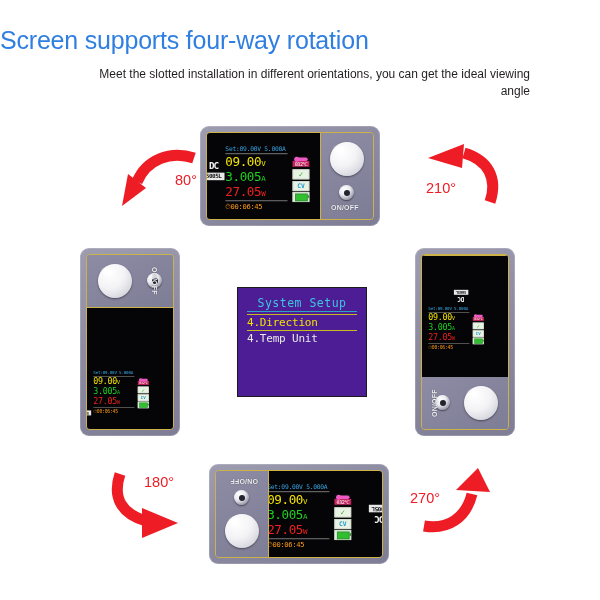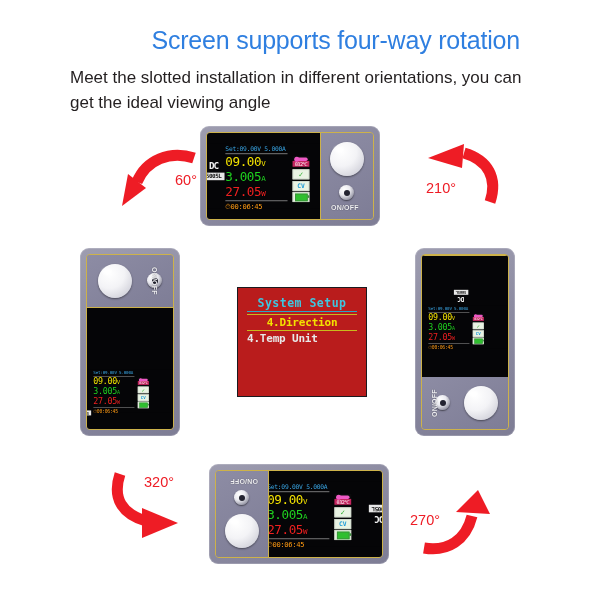--- a/index.html
+++ b/index.html
@@ -15,33 +15,33 @@
     font-family: "Liberation Sans", sans-serif;
     -webkit-font-smoothing: antialiased;
   }
 
   
   .page-title {
     position: absolute;
     top: 26px;
     left: 0;
     width: 520px;
-    text-align: right;
+    text-align: left;
     font-size: 25px;
     color: #2f7fe0;
     font-weight: 400;
     letter-spacing: -0.2px;
   }
   .page-subtitle {
     position: absolute;
     top: 66px;
     left: 70px;
     width: 460px;
-    text-align: left;
-    font-size: 17px;
+    text-align: right;
+    font-size: 12px;
     line-height: 1.45;
     color: #231f20;
     font-weight: 400;
   }
 
   
   .device {
     position: absolute;
     background: linear-gradient(160deg, #9e9db0 0%, #8e8da3 40%, #7e7d95 100%);
     border-radius: 9px;
@@ -266,26 +266,25 @@
     font-weight: 700;
     color: #f0f0f4;
     letter-spacing: 0.2px;
     white-space: nowrap;
     text-shadow: 0 0 1px rgba(0,0,0,0.6);
   }
 
   
   .menu {
     position: absolute;
-    background: #b91c1c;
+    background: #4c1d95;
     box-sizing: border-box;
     font-family: "DejaVu Sans Mono", monospace;
     padding: 8px 9px 14px 9px;
     box-shadow: 0 0 0 1px #1a1a1f;
-    font-weight: bold;
   }
   .menu-title {
     color: #3ec6e0;
     font-size: 11.5px;
     text-align: center;
     letter-spacing: 0.5px;
     line-height: 14px;
     border-bottom: 1.5px solid #2aa7c4;
     padding-bottom: 1px;
     margin-bottom: 2px;
@@ -295,21 +294,20 @@
     font-size: 11px;
     line-height: 16.5px;
     letter-spacing: -0.2px;
     white-space: nowrap;
   }
   .menu-item.sel {
     color: #f3e200;
     border-top: 1.5px solid #c9bb1c;
     border-bottom: 1.5px solid #c9bb1c;
     line-height: 15px;
-    text-align: center;
   }
 
   
   .arrow-grp { position: absolute; }
   .arrow-grp svg { display: block; overflow: visible; }
   .arrow-label {
     position: absolute;
     color: #ee1c25;
     font-size: 14.5px;
     font-weight: 400;
@@ -555,38 +553,38 @@
   <div class="menu-title">System Setup</div>
   <div class="menu-item sel">4.Direction</div>
   <div class="menu-item">4.Temp Unit</div>
 </div>
 
 <div class="arrow-grp" style="left:120px; top:148px;">
   <svg width="80" height="62" viewBox="0 0 80 62">
     <path d="M74 10 C 50 2, 26 12, 17 34" stroke="#ee1c25" stroke-width="11" fill="none" stroke-linecap="butt"></path>
     <polygon points="2,58 26,40 8,26" fill="#ee1c25"></polygon>
   </svg>
-  <div class="arrow-label" style="left:55px; top:24px;">60°</div>
+  <div class="arrow-label" style="left:55px; top:24px;">80°</div>
 </div>
 
 <div class="arrow-grp" style="left:420px; top:144px;">
   <svg width="80" height="62" viewBox="0 0 80 62">
     <path d="M70 58 C 78 34, 68 16, 44 9" stroke="#ee1c25" stroke-width="11" fill="none" stroke-linecap="butt"></path>
     <polygon points="8,14 44,0 42,24" fill="#ee1c25"></polygon>
   </svg>
   <div class="arrow-label" style="left:6px; top:36px;">210°</div>
 </div>
 
 <div class="arrow-grp" style="left:112px; top:468px;">
   <svg width="84" height="62" viewBox="0 0 84 62">
     <path d="M8 6 C 0 30, 10 46, 34 53" stroke="#ee1c25" stroke-width="11" fill="none" stroke-linecap="butt"></path>
     <polygon points="30,40 66,55 30,70" fill="#ee1c25"></polygon>
   </svg>
-  <div class="arrow-label" style="left:32px; top:6px;">320°</div>
-</div>
-
-<div class="arrow-grp" style="left:408px; top:490px;text-decoration:underline;">
+  <div class="arrow-label" style="left:32px; top:6px;">180°</div>
+</div>
+
+<div class="arrow-grp" style="left:408px; top:468px;text-decoration:underline;">
   <svg width="84" height="64" viewBox="0 0 84 64">
     <path d="M16 58 C 40 62, 58 50, 64 26" stroke="#ee1c25" stroke-width="11" fill="none" stroke-linecap="butt"></path>
     <polygon points="48,22 70,0 82,24" fill="#ee1c25"></polygon>
   </svg>
   <div class="arrow-label" style="left:2px; top:22px;">270°</div>
 </div>
 
 </body></html>

